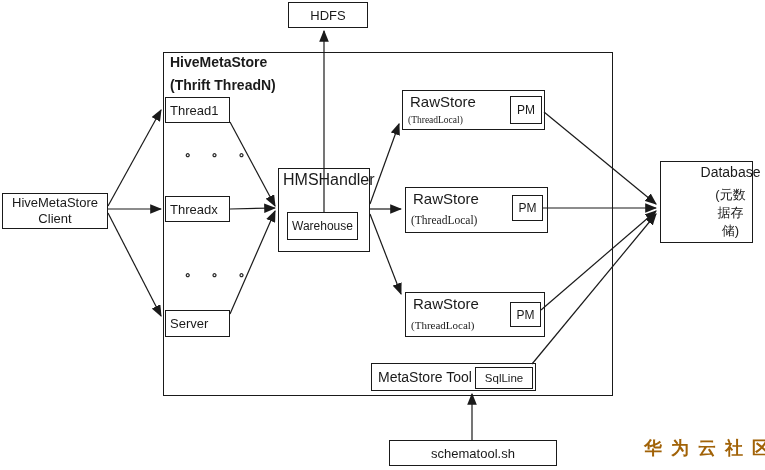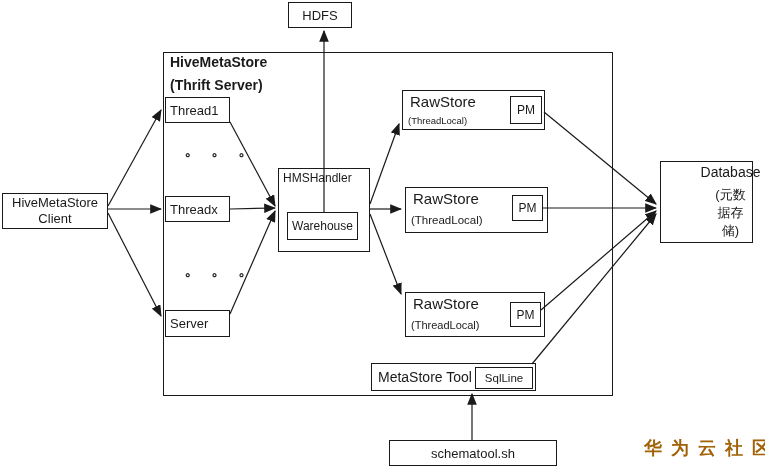--- a/index.html
+++ b/index.html
@@ -25,51 +25,51 @@
   }
   .lbl { position: absolute; white-space: nowrap; }
   .center-text {
     display: flex;
     align-items: center;
     justify-content: center;
     text-align: center;
   }
 
   
-  .hdfs { left: 288px; top: 2px; width: 64px; height: 26px; font-size: 13px; }
+  .hdfs { left: 288px; top: 2px; width: 80px; height: 26px; font-size: 13px; }
 
   
   .server { left: 163px; top: 52px; width: 450px; height: 344px; }
   .server-title { left: 170px; top: 54px; font-size: 14px; font-weight: bold; }
   .server-subtitle { left: 170px; top: 77px; font-size: 14px; font-weight: bold; }
 
   
   .client { left: 2px; top: 193px; width: 106px; height: 36px; font-size: 13px; line-height: 16px; }
 
   
   .thread { font-size: 13px; padding-left: 4px; display: flex; align-items: center; }
   .thread1 { left: 165px; top: 97px;  width: 65px; height: 26px; }
   .threadx { left: 165px; top: 196px; width: 65px; height: 26px; text-align: right; }
   .threadn { left: 165px; top: 310px; width: 65px; height: 27px; }
   .dots { font-size: 12px; font-weight: bold; letter-spacing: 8px; color: #2a2a2a; }
   .dots1 { left: 184px; top: 148px; }
   .dots2 { left: 184px; top: 268px; }
 
   
   .hms { left: 278px; top: 168px; width: 92px; height: 84px; }
-  .hms-label { left: 283px; top: 171px; font-size: 12px; }
+  .hms-label { left: 283px; top: 171px; font-size: 16px; }
   .warehouse { left: 287px; top: 212px; width: 71px; height: 28px; font-size: 12px; }
 
   
   .raw { }
   .raw1 { left: 402px; top: 90px;  width: 143px; height: 40px; }
   .raw2 { left: 405px; top: 187px; width: 143px; height: 46px; }
   .raw3 { left: 405px; top: 292px; width: 140px; height: 45px; }
   .raw-label { position: absolute; left: 7px; top: 2px; font-size: 15px; }
-  .raw-sublabel { position: absolute; left: 5px; font-size: 10px; }
+  .raw-sublabel { position: absolute; left: 5px; font-size: 10px; font-family: Liberation Serif, serif; }
   .raw1 .raw-sublabel { top: 24px; font-size: 9.5px; }
   .raw2 .raw-sublabel { top: 26px; font-size: 11.5px; }
   .raw3 .raw-sublabel { top: 26px; font-size: 11px; }
   .pm { position: absolute; font-size: 12px; }
   .raw1 .pm { left: 107px; top: 5px;  width: 32px; height: 28px; }
   .raw2 .pm { left: 106px; top: 7px;  width: 31px; height: 26px; }
   .raw3 .pm { left: 104px; top: 9px;  width: 31px; height: 25px; }
 
   
   .mst { left: 371px; top: 363px; width: 165px; height: 28px; }
@@ -127,21 +127,21 @@
       <line x1="472" y1="440" x2="472" y2="394" marker-end="url(#arrow)"></line>
     </g>
   </svg>
 
   <div class="box hdfs center-text">
     <span>HDFS</span>
   </div>
 
   <div class="box server"></div>
   <div class="lbl server-title">HiveMetaStore</div>
-  <div class="lbl server-subtitle">(Thrift Server)</div>
+  <div class="lbl server-subtitle">(Thrift ThreadN)</div>
 
   <div class="box client center-text">
     <span>
       <span>HiveMetaStore</span><br>
       <span>Client</span>
     </span>
   </div>
 
   <div class="box thread thread1">
     <span>Thread1</span>

